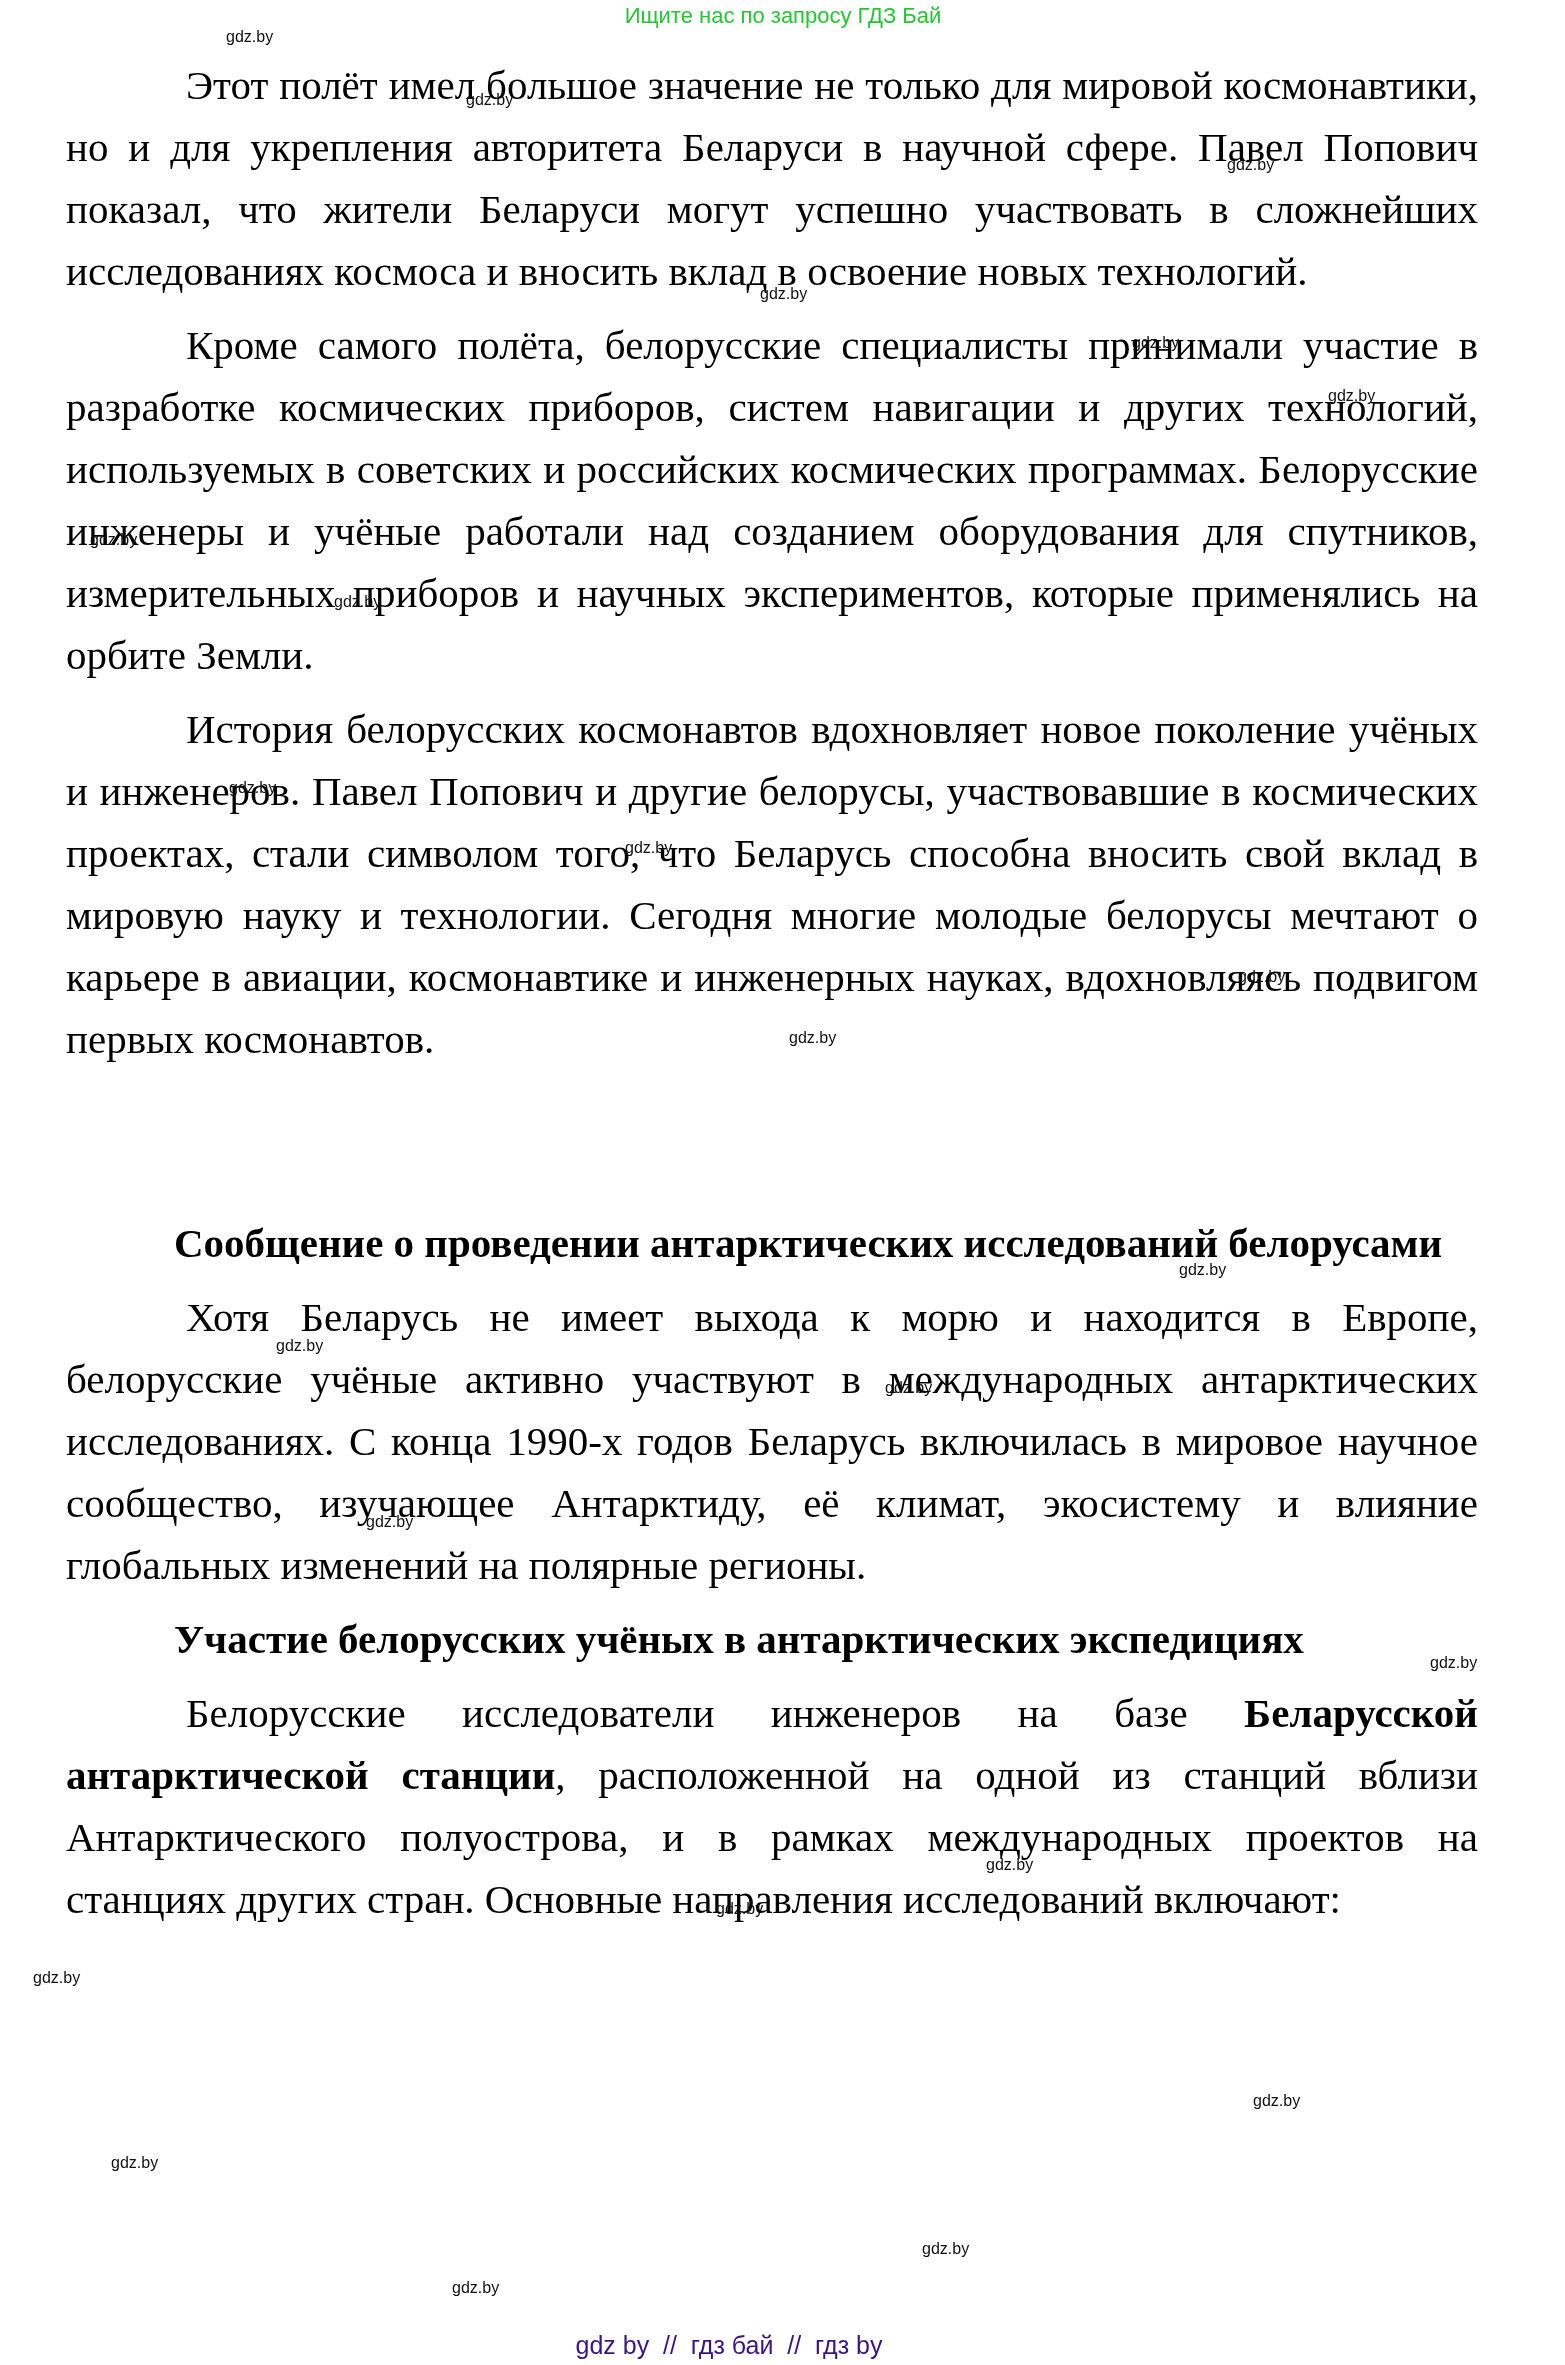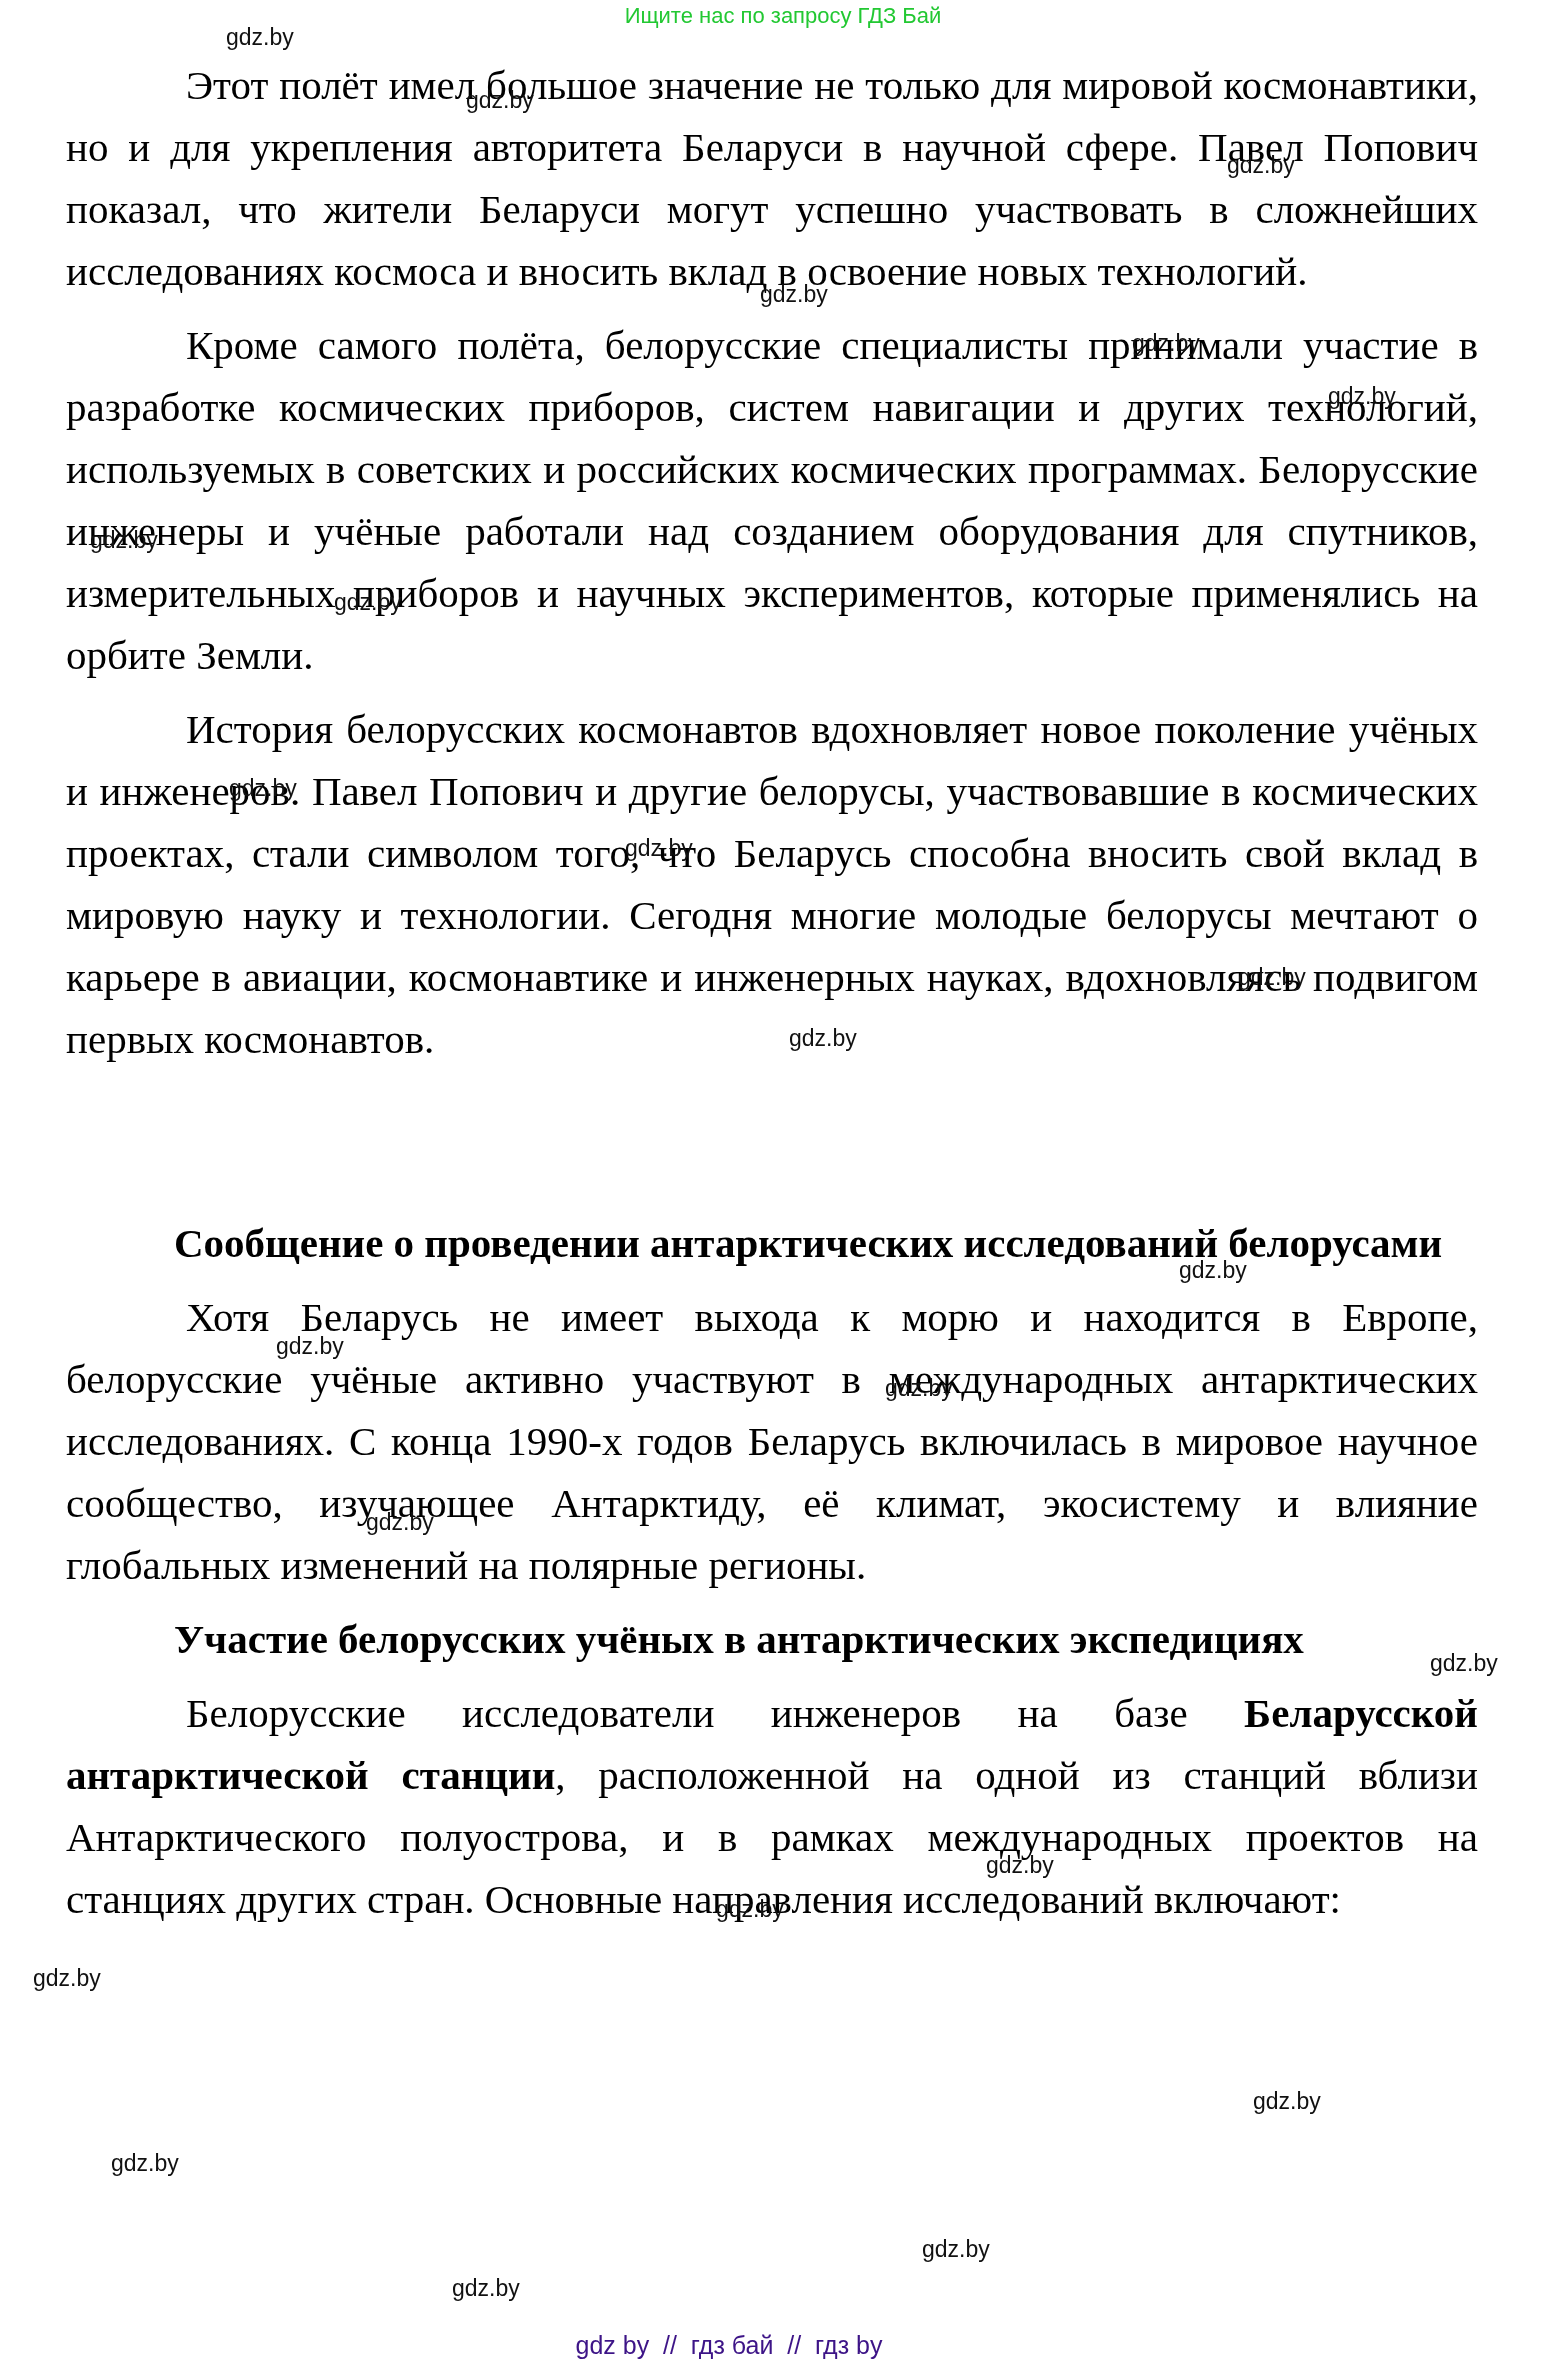--- a/index.html
+++ b/index.html
@@ -19,21 +19,21 @@
     position: absolute; left: 54px; top: 42px; width: 1436px;
     font-family: "Liberation Serif", serif; font-size: 41px;
     line-height: 62px; color: #000;
   }
   .para { margin: 12px; text-align: justify; text-indent: 120px; }
   .heading { margin: 0; font-weight: bold; text-indent: 120px; text-align: justify; }
   .gap-big { height: 130px; }
   b { font-weight: bold; }
   .wm {
     position: absolute; font-family: "Liberation Sans", sans-serif;
-    font-size: 23px; line-height: 24px; color: #111; white-space: nowrap;
+    font-size: 16px; line-height: 24px; color: #111; white-space: nowrap;
   }
 </style>
 </head>
 <body>
 
 <div class="top-banner">Ищите нас по запросу ГДЗ Бай</div>
 
 <div class="page">
   <p class="para">Этот полёт имел большое значение не только для мировой космонавтики, но и для укрепления авторитета Беларуси в научной сфере. Павел Попович показал, что жители Беларуси могут успешно участвовать в сложнейших исследованиях космоса и вносить вклад в освоение новых технологий.</p>
   <p class="para">Кроме самого полёта, белорусские специалисты принимали участие в разработке космических приборов, систем навигации и других технологий, используемых в советских и российских космических программах. Белорусские инженеры и учёные работали над созданием оборудования для спутников, измерительных приборов и научных экспериментов, которые применялись на орбите Земли.</p>

